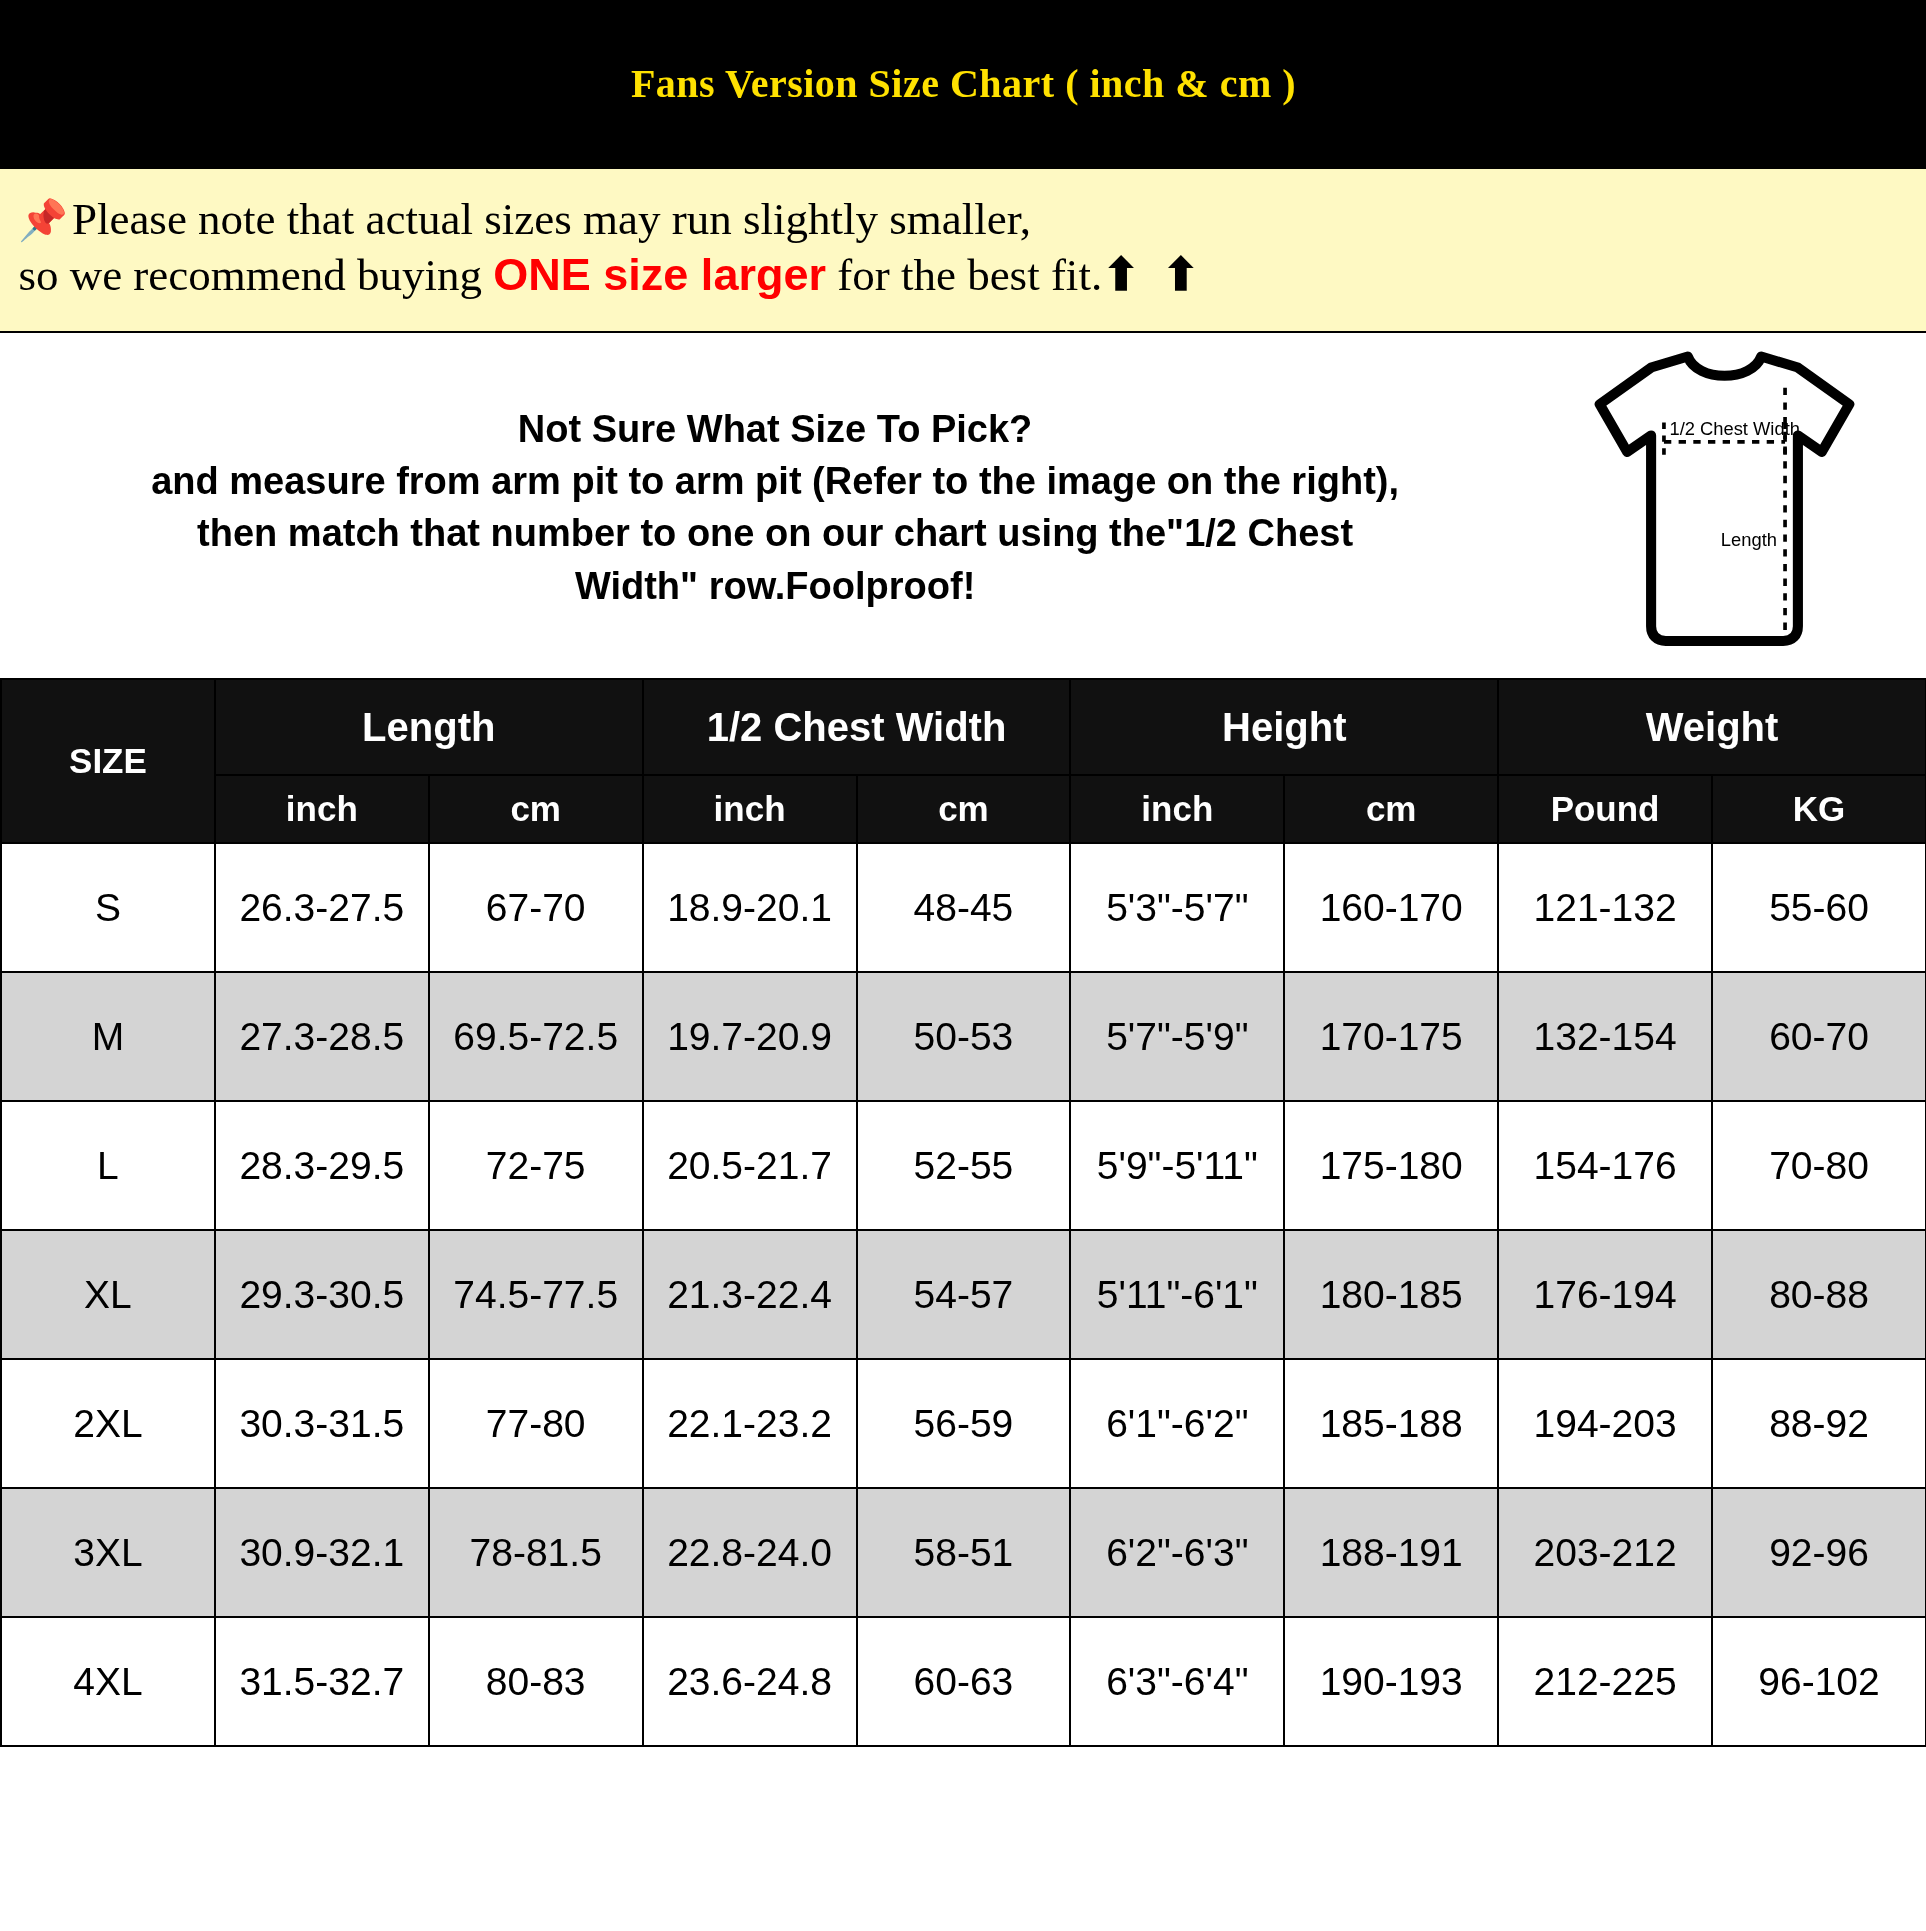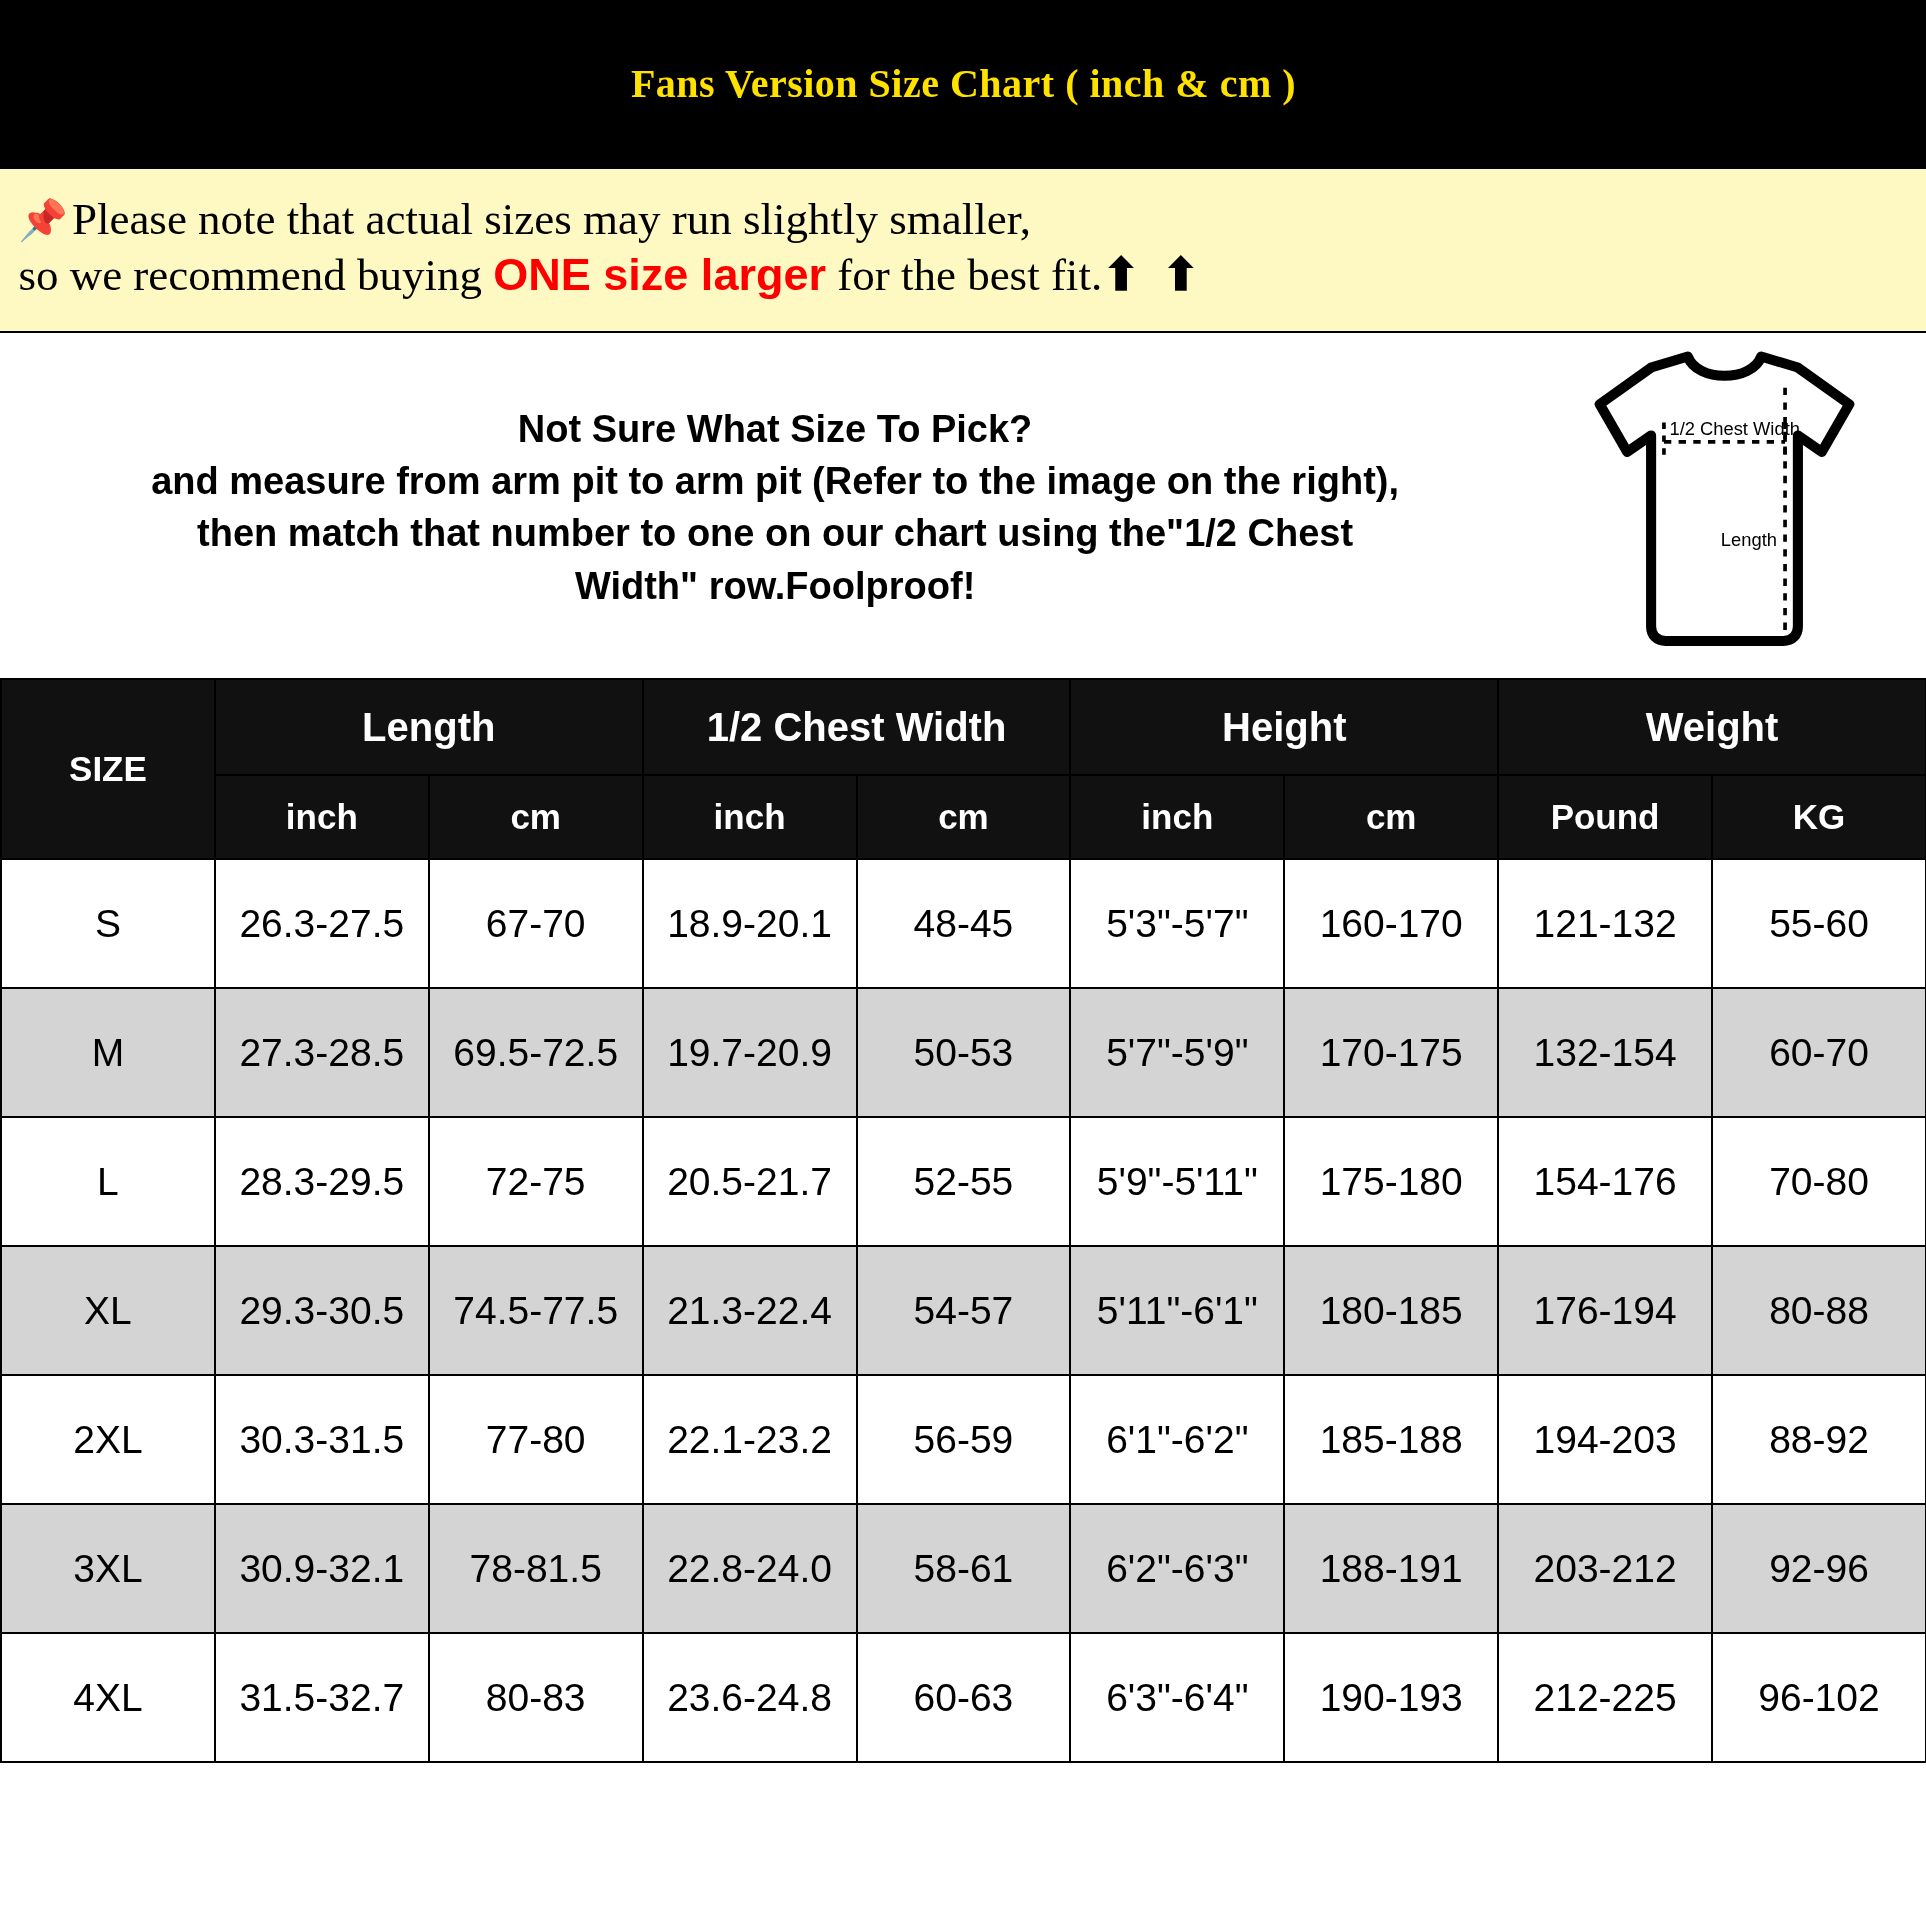--- a/index.html
+++ b/index.html
@@ -91,21 +91,21 @@
     border: 2.8px solid #000;
     text-align: center;
     font-family: "Liberation Sans", sans-serif;
   }
   thead th {
     background: #111111;
     color: #ffffff;
     font-weight: bold;
   }
   .hdr-group { font-size: 40px; height: 96px; }
-  .hdr-unit  { font-size: 35px; height: 84px; }
+  .hdr-unit  { font-size: 35px; height: 68px; }
   .hdr-size  { font-size: 35px; }
   tbody td {
     font-size: 39px;
     height: 129px;
     color: #000;
     background: #ffffff;
   }
   tbody tr.alt td { background: #d4d4d4; }
   td.size-cell { font-size: 39px; }
   col.c-size { width: 213px; }
@@ -235,21 +235,21 @@
           <td>6'1"-6'2"</td>
           <td>185-188</td>
           <td>194-203</td>
           <td>88-92</td>
         </tr>
         <tr class="alt">
           <td class="size-cell">3XL</td>
           <td>30.9-32.1</td>
           <td>78-81.5</td>
           <td>22.8-24.0</td>
-          <td>58-61</td>
+          <td>58-51</td>
           <td>6'2"-6'3"</td>
           <td>188-191</td>
           <td>203-212</td>
           <td>92-96</td>
         </tr>
         <tr>
           <td class="size-cell">4XL</td>
           <td>31.5-32.7</td>
           <td>80-83</td>
           <td>23.6-24.8</td>

